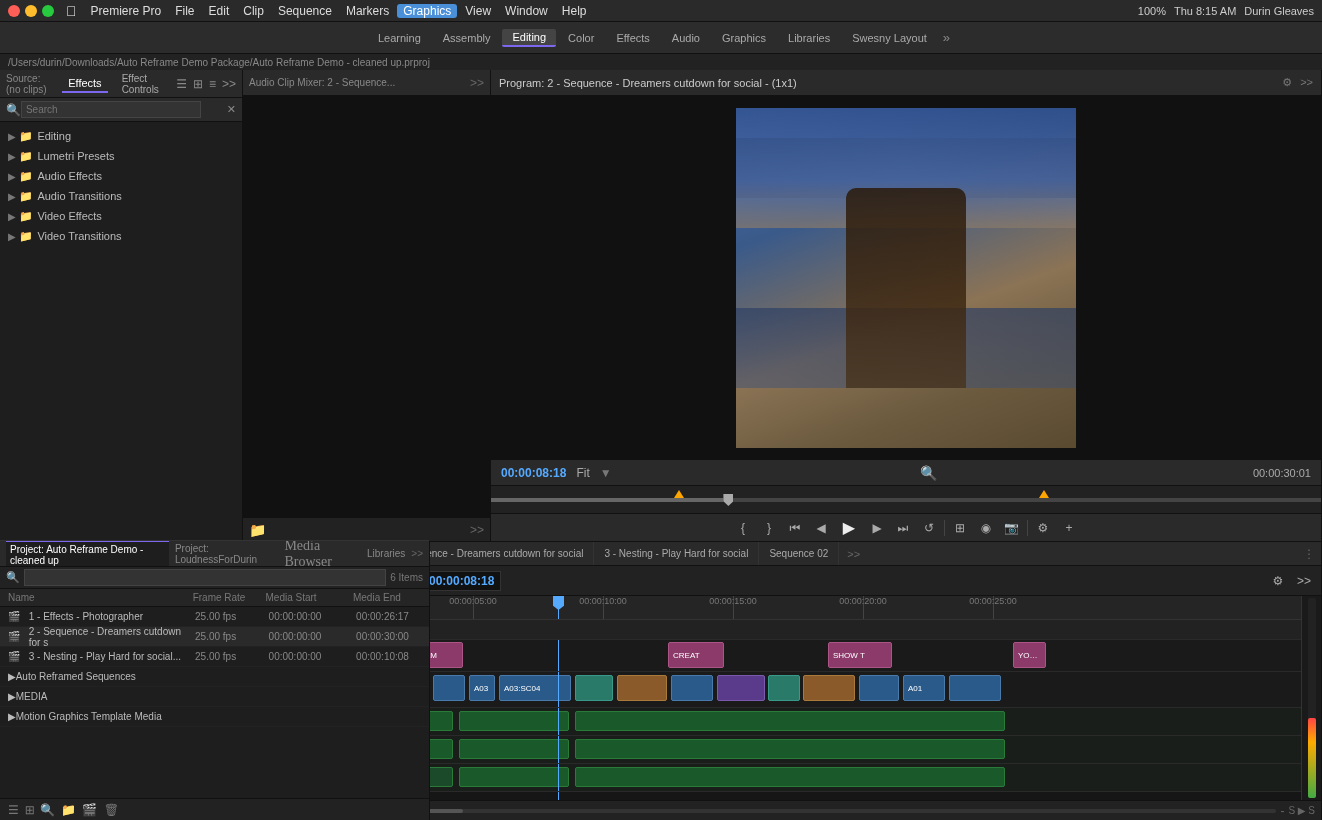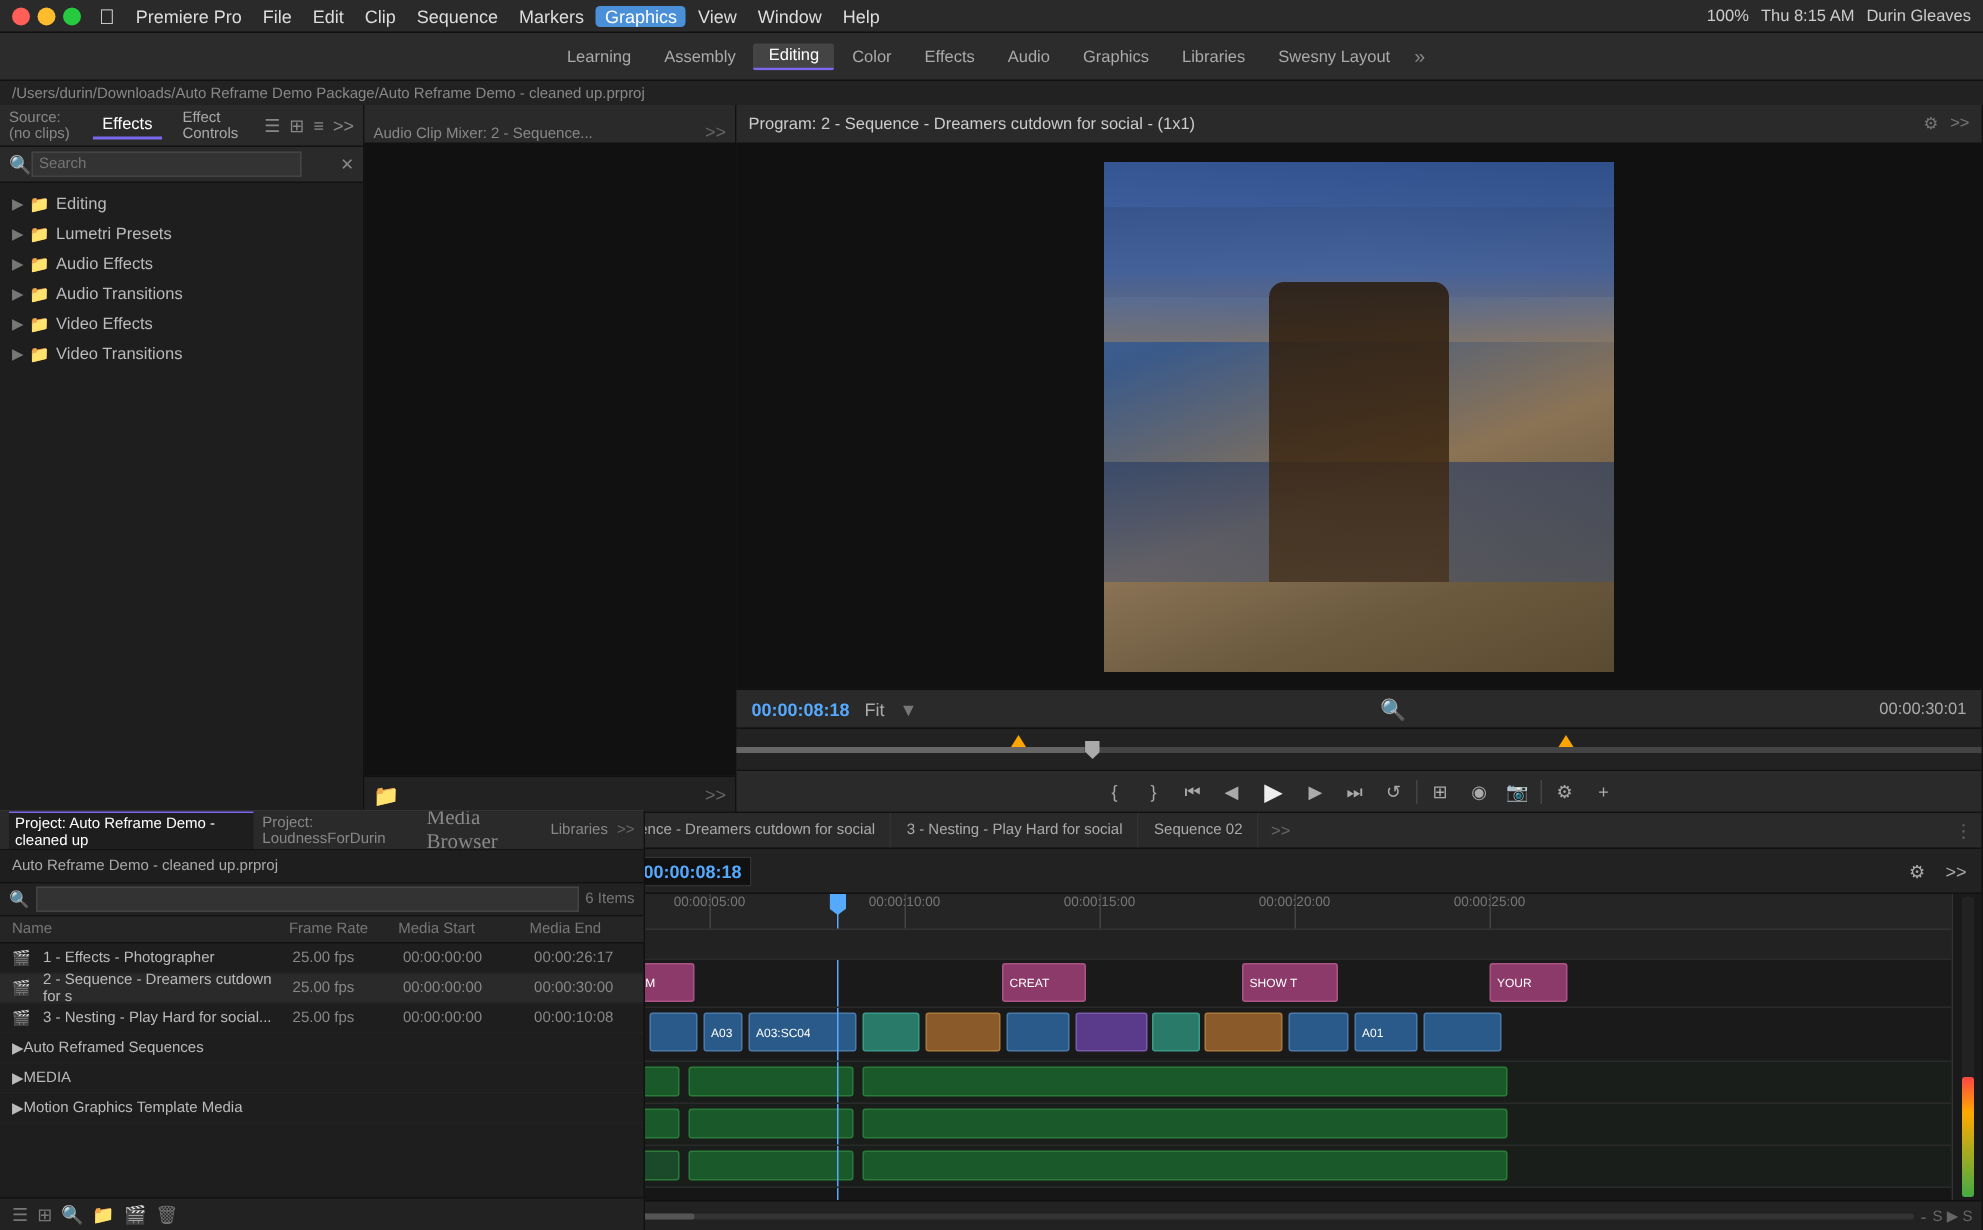--- a/index.html
+++ b/index.html
@@ -629,21 +629,21 @@
         <span>Video Transitions</span>
       </div>
     </div>
   </div>
 
   <div id="center-area">
 
     <div style="display:flex;height:472px;border-bottom:1px solid #111;">
 
       <div style="width:248px;min-width:248px;background:#1a1a1a;border-right:1px solid #111;display:flex;flex-direction:column;">
-        <div style="height:26px;background:#2a2a2a;border-bottom:1px solid #111;display:flex;align-items:flex-end;padding:0 6px;">
+        <div style="height:26px;background:#2a2a2a;border-bottom:1px solid #111;display:flex;align-items:center;padding:0 6px;">
           <span style="font-size:10px;color:#888;">Audio Clip Mixer: 2 - Sequence...</span>
           <span style="margin-left:auto;color:#666;font-size:12px;">&gt;&gt;</span>
         </div>
         <div style="flex:1;background:#111;display:flex;align-items:center;justify-content:center;">
         </div>
         <div style="height:24px;background:#222;display:flex;align-items:center;padding:0 6px;border-top:1px solid #111;">
           <span style="color:#666;font-size:14px;margin-right:auto;">📁</span>
           <span style="color:#666;font-size:12px;">&gt;&gt;</span>
         </div>
       </div>
@@ -812,21 +812,21 @@
 
               <div class="clip pink" style="left:30px;width:60px;">
                 <span class="clip-label">DREAM</span>
               </div>
               <div class="clip pink" style="left:295px;width:56px;">
                 <span class="clip-label">CREAT</span>
               </div>
               <div class="clip pink" style="left:455px;width:64px;">
                 <span class="clip-label">SHOW T</span>
               </div>
-              <div class="clip pink" style="left:620px;width:52px;">
+              <div class="clip pink" style="left:640px;width:33px;">
                 <span class="clip-label">YOUR</span>
               </div>
 
               <div class="playhead" style="left:185px;"></div>
             </div>
 
             <div class="track-row" style="height:36px;">
 
               <div class="clip teal" style="left:18px;width:38px;top:3px;"></div>
               <div class="clip blue" style="left:60px;width:32px;top:3px;"></div>
@@ -906,23 +906,20 @@
 <div style="position:absolute;left:0;bottom:0;width:430px;height:280px;background:#1e1e1e;border-right:1px solid #111;border-top:1px solid #333;display:flex;flex-direction:column;z-index:10;margin-top:22px;">
 
   <div style="height:26px;background:#2a2a2a;display:flex;align-items:center;padding:0 6px;gap:2px;border-bottom:1px solid #111;overflow:hidden;">
     <span style="font-size:10px;color:#fff;padding:2px 4px;background:#1e1e1e;border-top:2px solid #7b68ee;">Project: Auto Reframe Demo - cleaned up</span>
     <span style="font-size:10px;color:#888;padding:2px 4px;">Project: LoudnessForDurin</span>
     <span style="font-size:14px;color:#888;padding:2px 4px;font-family:Liberation Serif, serif;">Media Browser</span>
     <span style="font-size:10px;color:#888;padding:2px 4px;">Libraries</span>
     <span style="font-size:10px;color:#666;margin-left:auto;">&gt;&gt;</span>
   </div>
 
-  <div style="height:22px;background:#1e1e1e;display:flex;align-items:center;padding:0 8px;border-bottom:1px solid #111;">
-    <span style="font-size:10px;color:#aaa;">Auto Reframe Demo - cleaned up.prproj</span>
-  </div>
 
   <div style="height:22px;background:#222;display:flex;align-items:center;padding:0 6px;gap:4px;border-bottom:1px solid #111;">
     <span style="color:#777;font-size:11px;">🔍</span>
     <input type="text" style="background: rgb(51, 51, 51); border: 1px solid rgb(68, 68, 68); color: rgb(204, 204, 204); font-size: 10px; padding: 2px 4px; flex: 1 1 0%; outline: none;" placeholder="">
     <span style="color:#777;font-size:10px;margin-left:auto;">6 Items</span>
   </div>
 
   <div style="height:18px;background:#252525;display:flex;align-items:center;padding:0 8px;border-bottom:1px solid #111;font-size:10px;color:#777;">
     <span style="width:190px;">Name</span>
     <span style="width:75px;">Frame Rate</span>

